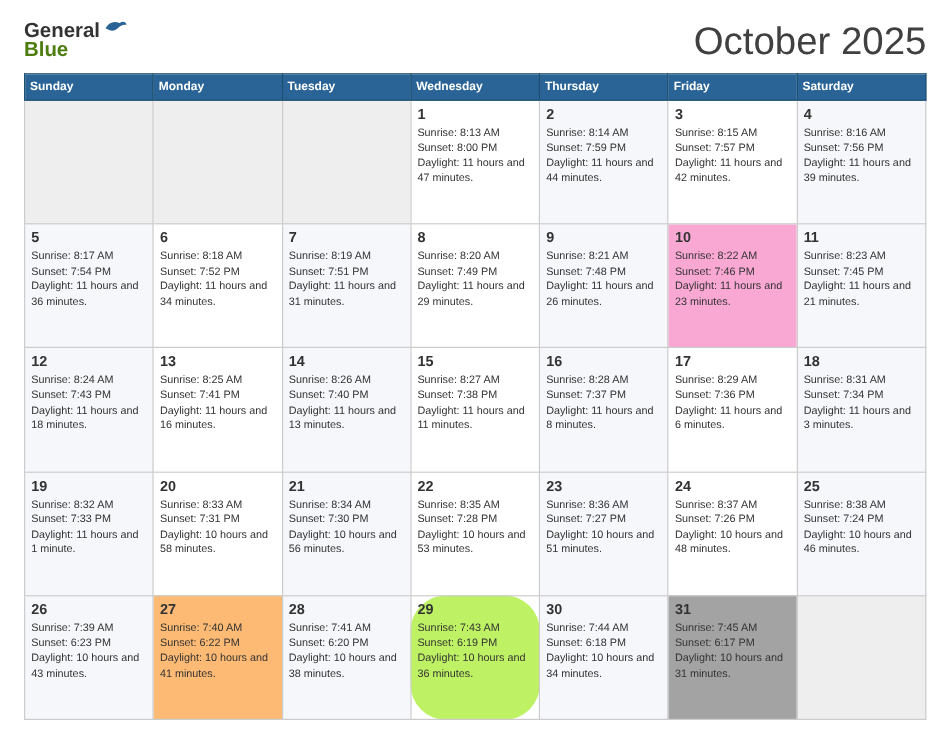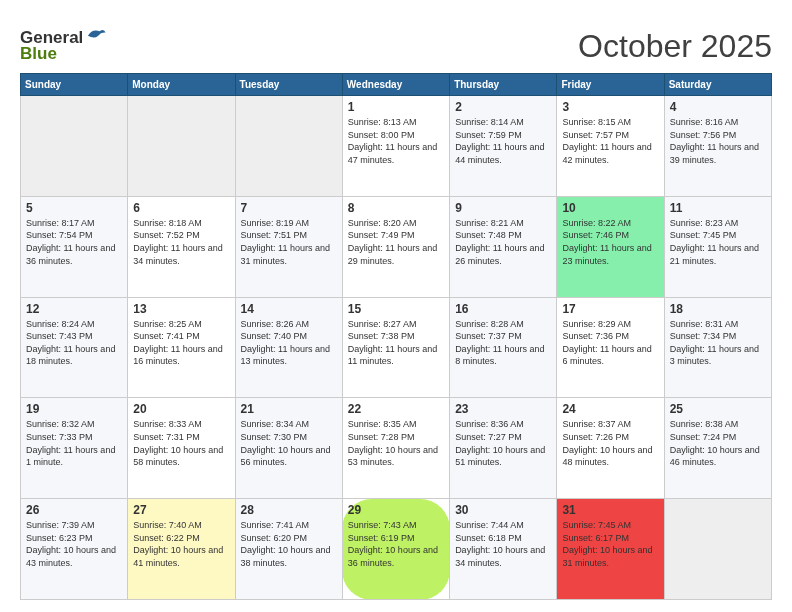--- a/index.html
+++ b/index.html
@@ -6,21 +6,21 @@
     body {
       font-family: Arial, sans-serif;
       background: #fff;
       width: 792px;
       height: 612px;
       overflow: hidden;
     }
     .page {
       width: 792px;
       height: 612px;
-      padding: 28px 20px 12px 20px;
+      padding: 16px 20px 12px 20px;
       display: flex;
       flex-direction: column;
     }
     .header {
       display: flex;
       align-items: flex-start;
       justify-content: space-between;
       margin-bottom: 8px;
     }
     .logo {
@@ -161,21 +161,21 @@
             <div class="day-info">Sunrise: 8:19 AM<br>Sunset: 7:51 PM<br>Daylight: 11 hours and 31 minutes.</div>
           </td>
           <td style="background: rgb(255, 255, 255);">
             <span class="day-num">8</span>
             <div class="day-info">Sunrise: 8:20 AM<br>Sunset: 7:49 PM<br>Daylight: 11 hours and 29 minutes.</div>
           </td>
           <td style="background: rgb(245, 247, 250);">
             <span class="day-num">9</span>
             <div class="day-info">Sunrise: 8:21 AM<br>Sunset: 7:48 PM<br>Daylight: 11 hours and 26 minutes.</div>
           </td>
-          <td style="background: #86efac;">
+          <td style="background: #f9a8d4;">
             <span class="day-num">10</span>
             <div class="day-info">Sunrise: 8:22 AM<br>Sunset: 7:46 PM<br>Daylight: 11 hours and 23 minutes.</div>
           </td>
           <td style="background: rgb(245, 247, 250);">
             <span class="day-num">11</span>
             <div class="day-info">Sunrise: 8:23 AM<br>Sunset: 7:45 PM<br>Daylight: 11 hours and 21 minutes.</div>
           </td>
         </tr>
         <tr>
           <td style="background: rgb(245, 247, 250);">
@@ -235,37 +235,37 @@
           <td style="background: rgb(245, 247, 250);">
             <span class="day-num">25</span>
             <div class="day-info">Sunrise: 8:38 AM<br>Sunset: 7:24 PM<br>Daylight: 10 hours and 46 minutes.</div>
           </td>
         </tr>
         <tr>
           <td style="background: rgb(245, 247, 250);">
             <span class="day-num">26</span>
             <div class="day-info">Sunrise: 7:39 AM<br>Sunset: 6:23 PM<br>Daylight: 10 hours and 43 minutes.</div>
           </td>
-          <td style="background: #fef9c3;">
+          <td style="background: #fdba74;">
             <span class="day-num">27</span>
             <div class="day-info">Sunrise: 7:40 AM<br>Sunset: 6:22 PM<br>Daylight: 10 hours and 41 minutes.</div>
           </td>
           <td style="background: rgb(245, 247, 250);">
             <span class="day-num">28</span>
             <div class="day-info">Sunrise: 7:41 AM<br>Sunset: 6:20 PM<br>Daylight: 10 hours and 38 minutes.</div>
           </td>
           <td style="background: #bef264; border-radius: 30px;">
             <span class="day-num">29</span>
             <div class="day-info">Sunrise: 7:43 AM<br>Sunset: 6:19 PM<br>Daylight: 10 hours and 36 minutes.</div>
           </td>
           <td style="background: rgb(245, 247, 250);">
             <span class="day-num">30</span>
             <div class="day-info">Sunrise: 7:44 AM<br>Sunset: 6:18 PM<br>Daylight: 10 hours and 34 minutes.</div>
           </td>
-          <td style="background: #ef4444;">
+          <td style="background: #a3a3a3;">
             <span class="day-num">31</span>
             <div class="day-info">Sunrise: 7:45 AM<br>Sunset: 6:17 PM<br>Daylight: 10 hours and 31 minutes.</div>
           </td>
           <td style="background: rgb(238, 238, 238);"></td>
         </tr>
       </tbody>
   </table>
 </div>
 
 </body></html>

